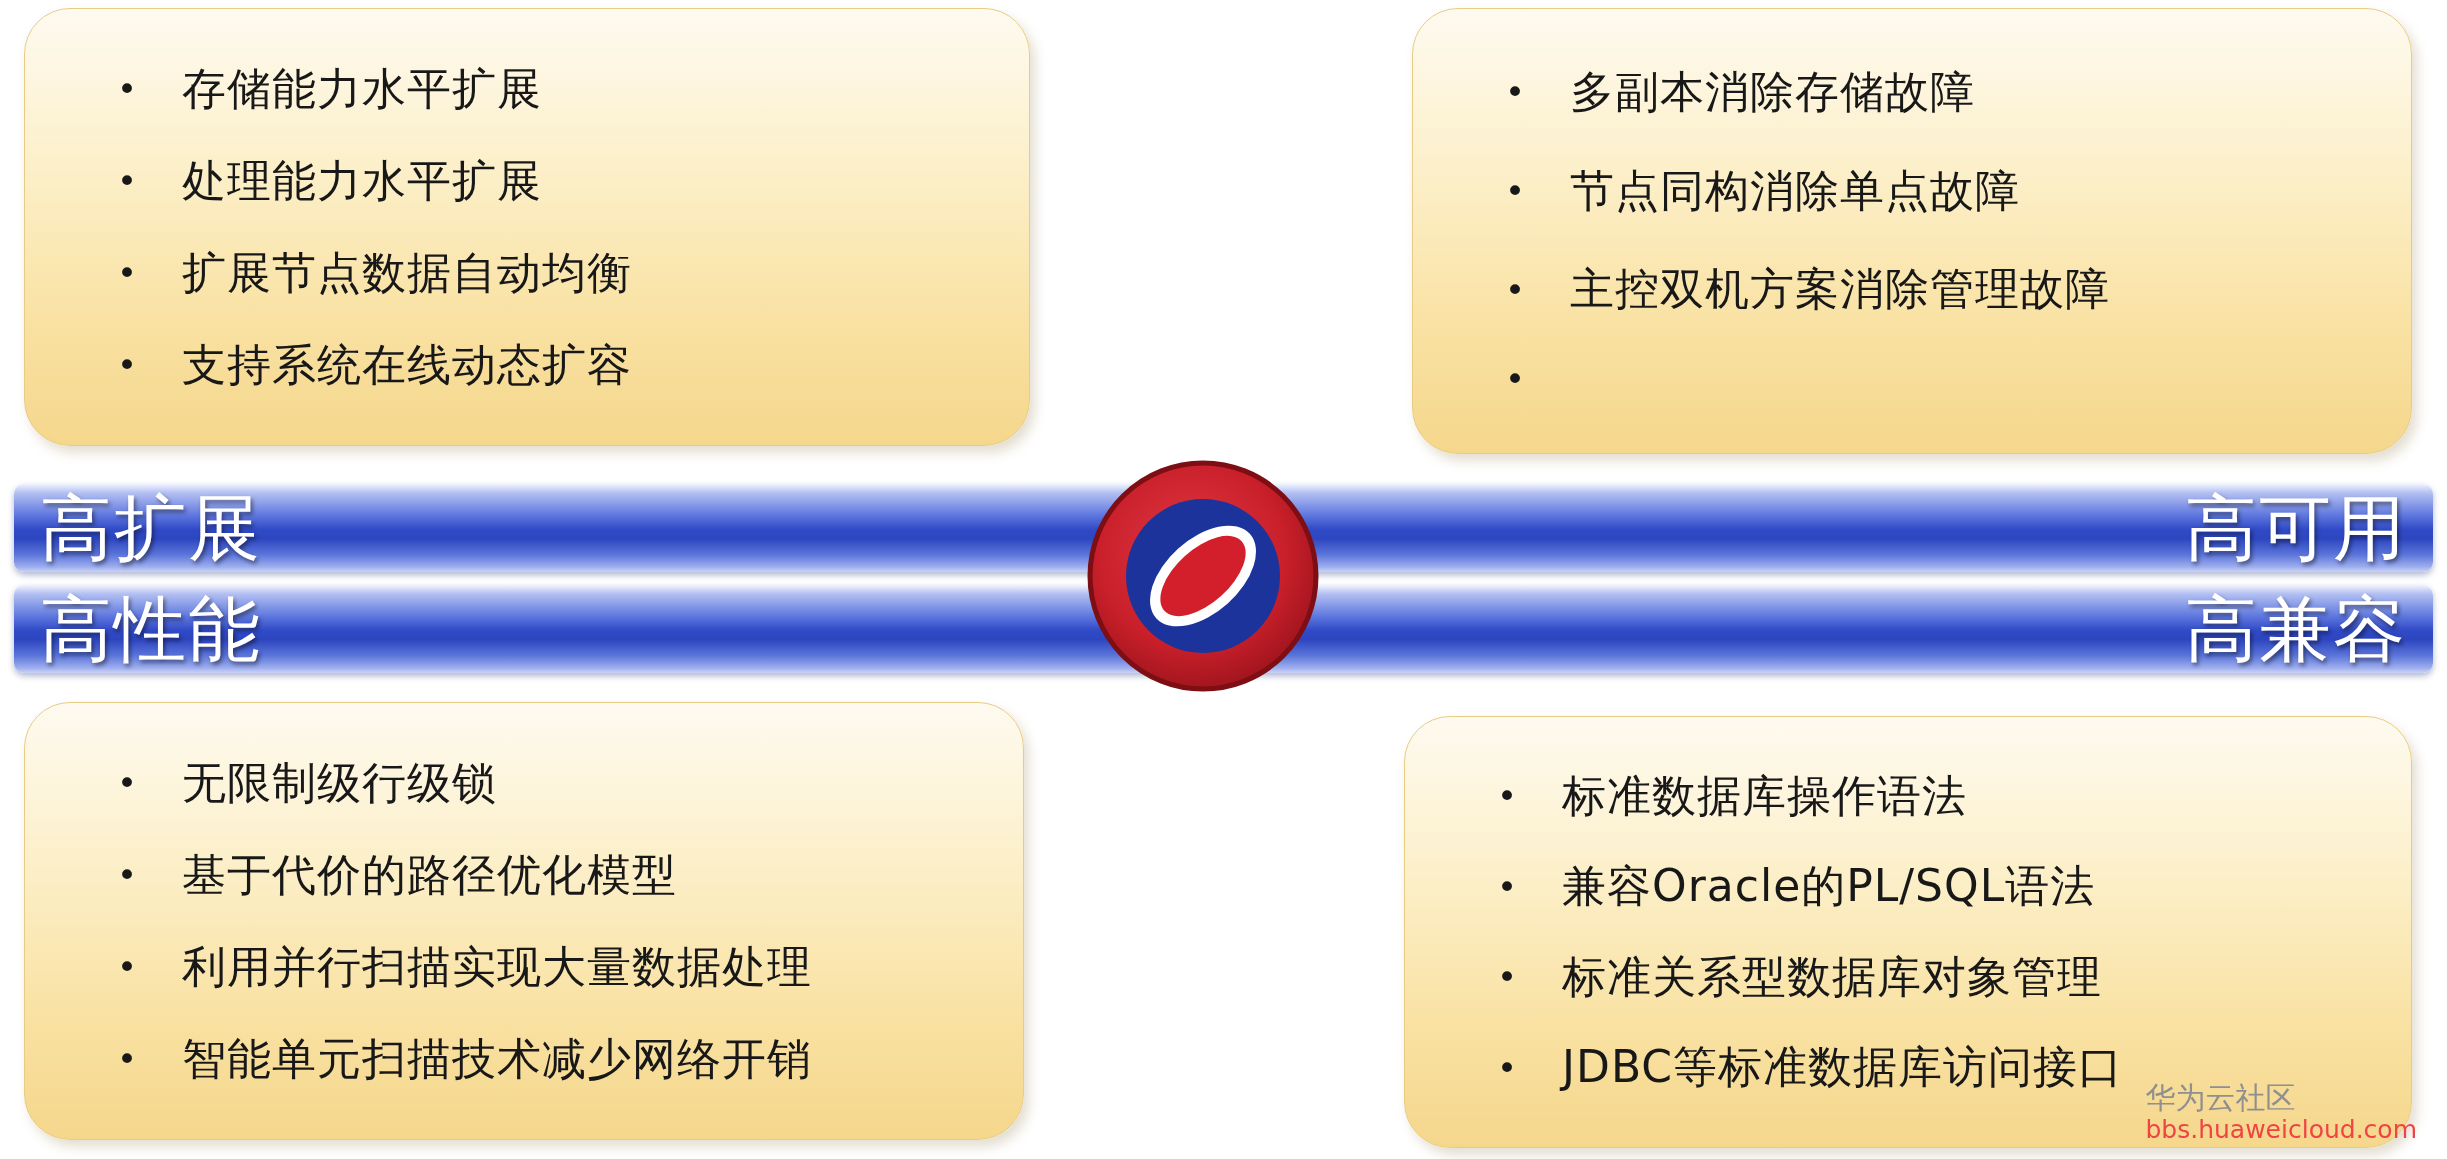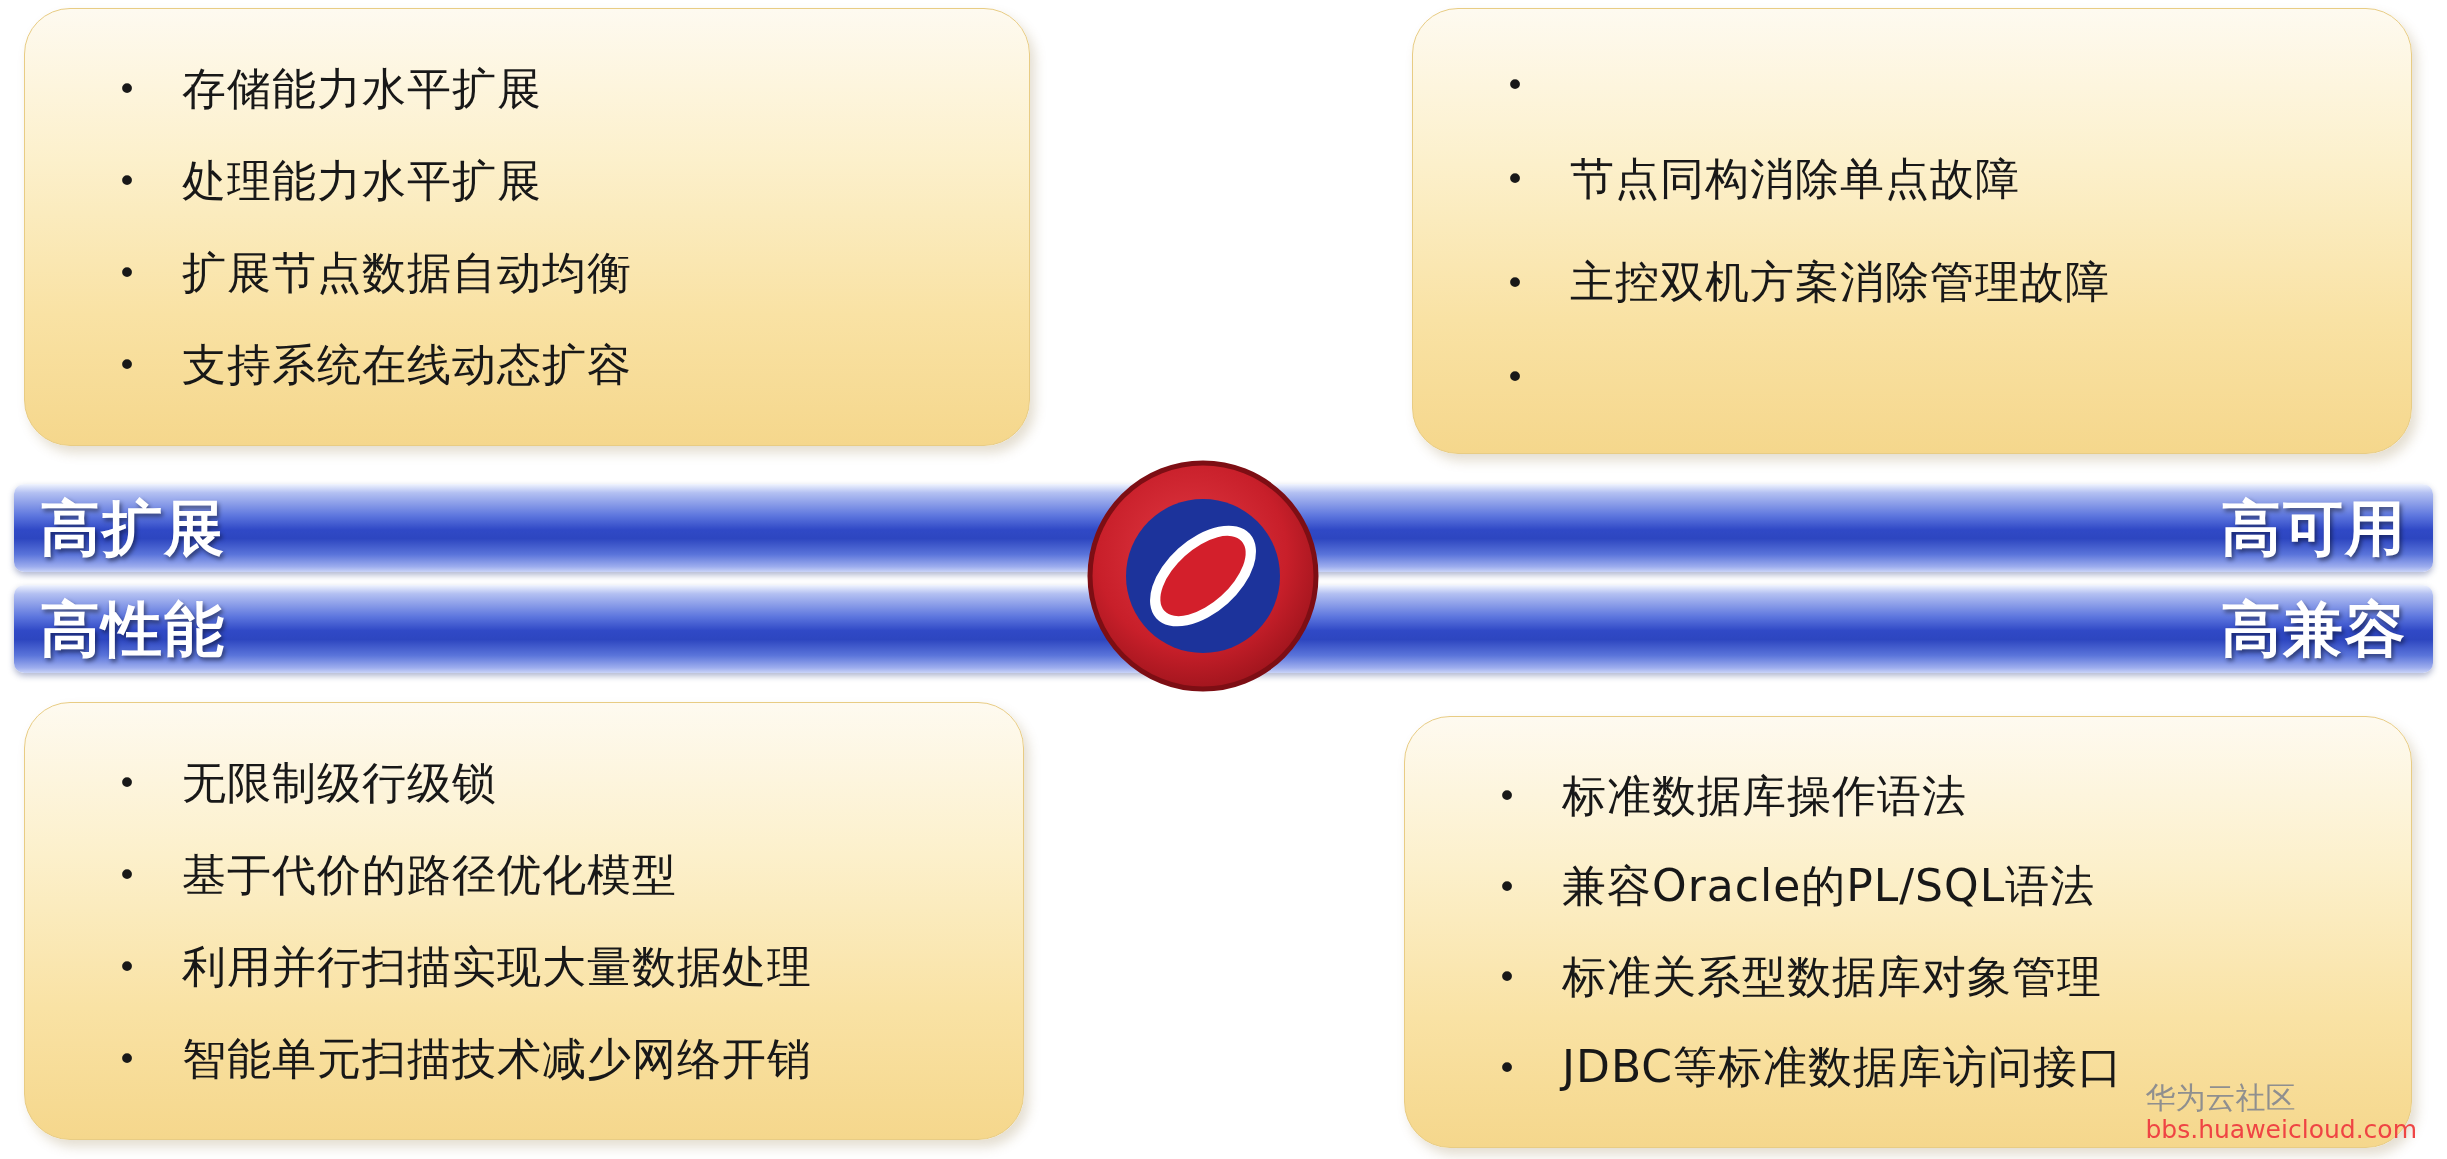--- a/index.html
+++ b/index.html
@@ -78,22 +78,22 @@
     display: flex;
     align-items: center;
     justify-content: space-between;
     box-sizing: border-box;
     padding: 0 26px;
   }
   .bar-top    { top: 484px; }
   .bar-bottom { top: 585px; }
 
   .bar .bar-label {
-    font-size: 60px;
-    font-weight: bold;
+    font-size: 72px;
+    font-weight: normal;
     color: #ffffff;
     text-shadow: 2px 3px 4px rgba(0, 0, 0, 0.45);
     letter-spacing: 2px;
     line-height: 1;
   }
 
   
   .logo {
     position: absolute;
     left: 1085px;
@@ -144,20 +144,21 @@
         <span class="bullet">•</span>
         <span>支持系统在线动态扩容</span>
       </li>
     </ul>
   </div>
 
   <div class="card card-top-right">
     <ul>
       <li>
         <span class="bullet">•</span>
+        <span>多副本消除存储故障</span>
       </li>
       <li>
         <span class="bullet">•</span>
         <span>节点同构消除单点故障</span>
       </li>
       <li>
         <span class="bullet">•</span>
         <span>主控双机方案消除管理故障</span>
       </li>
       <li>

